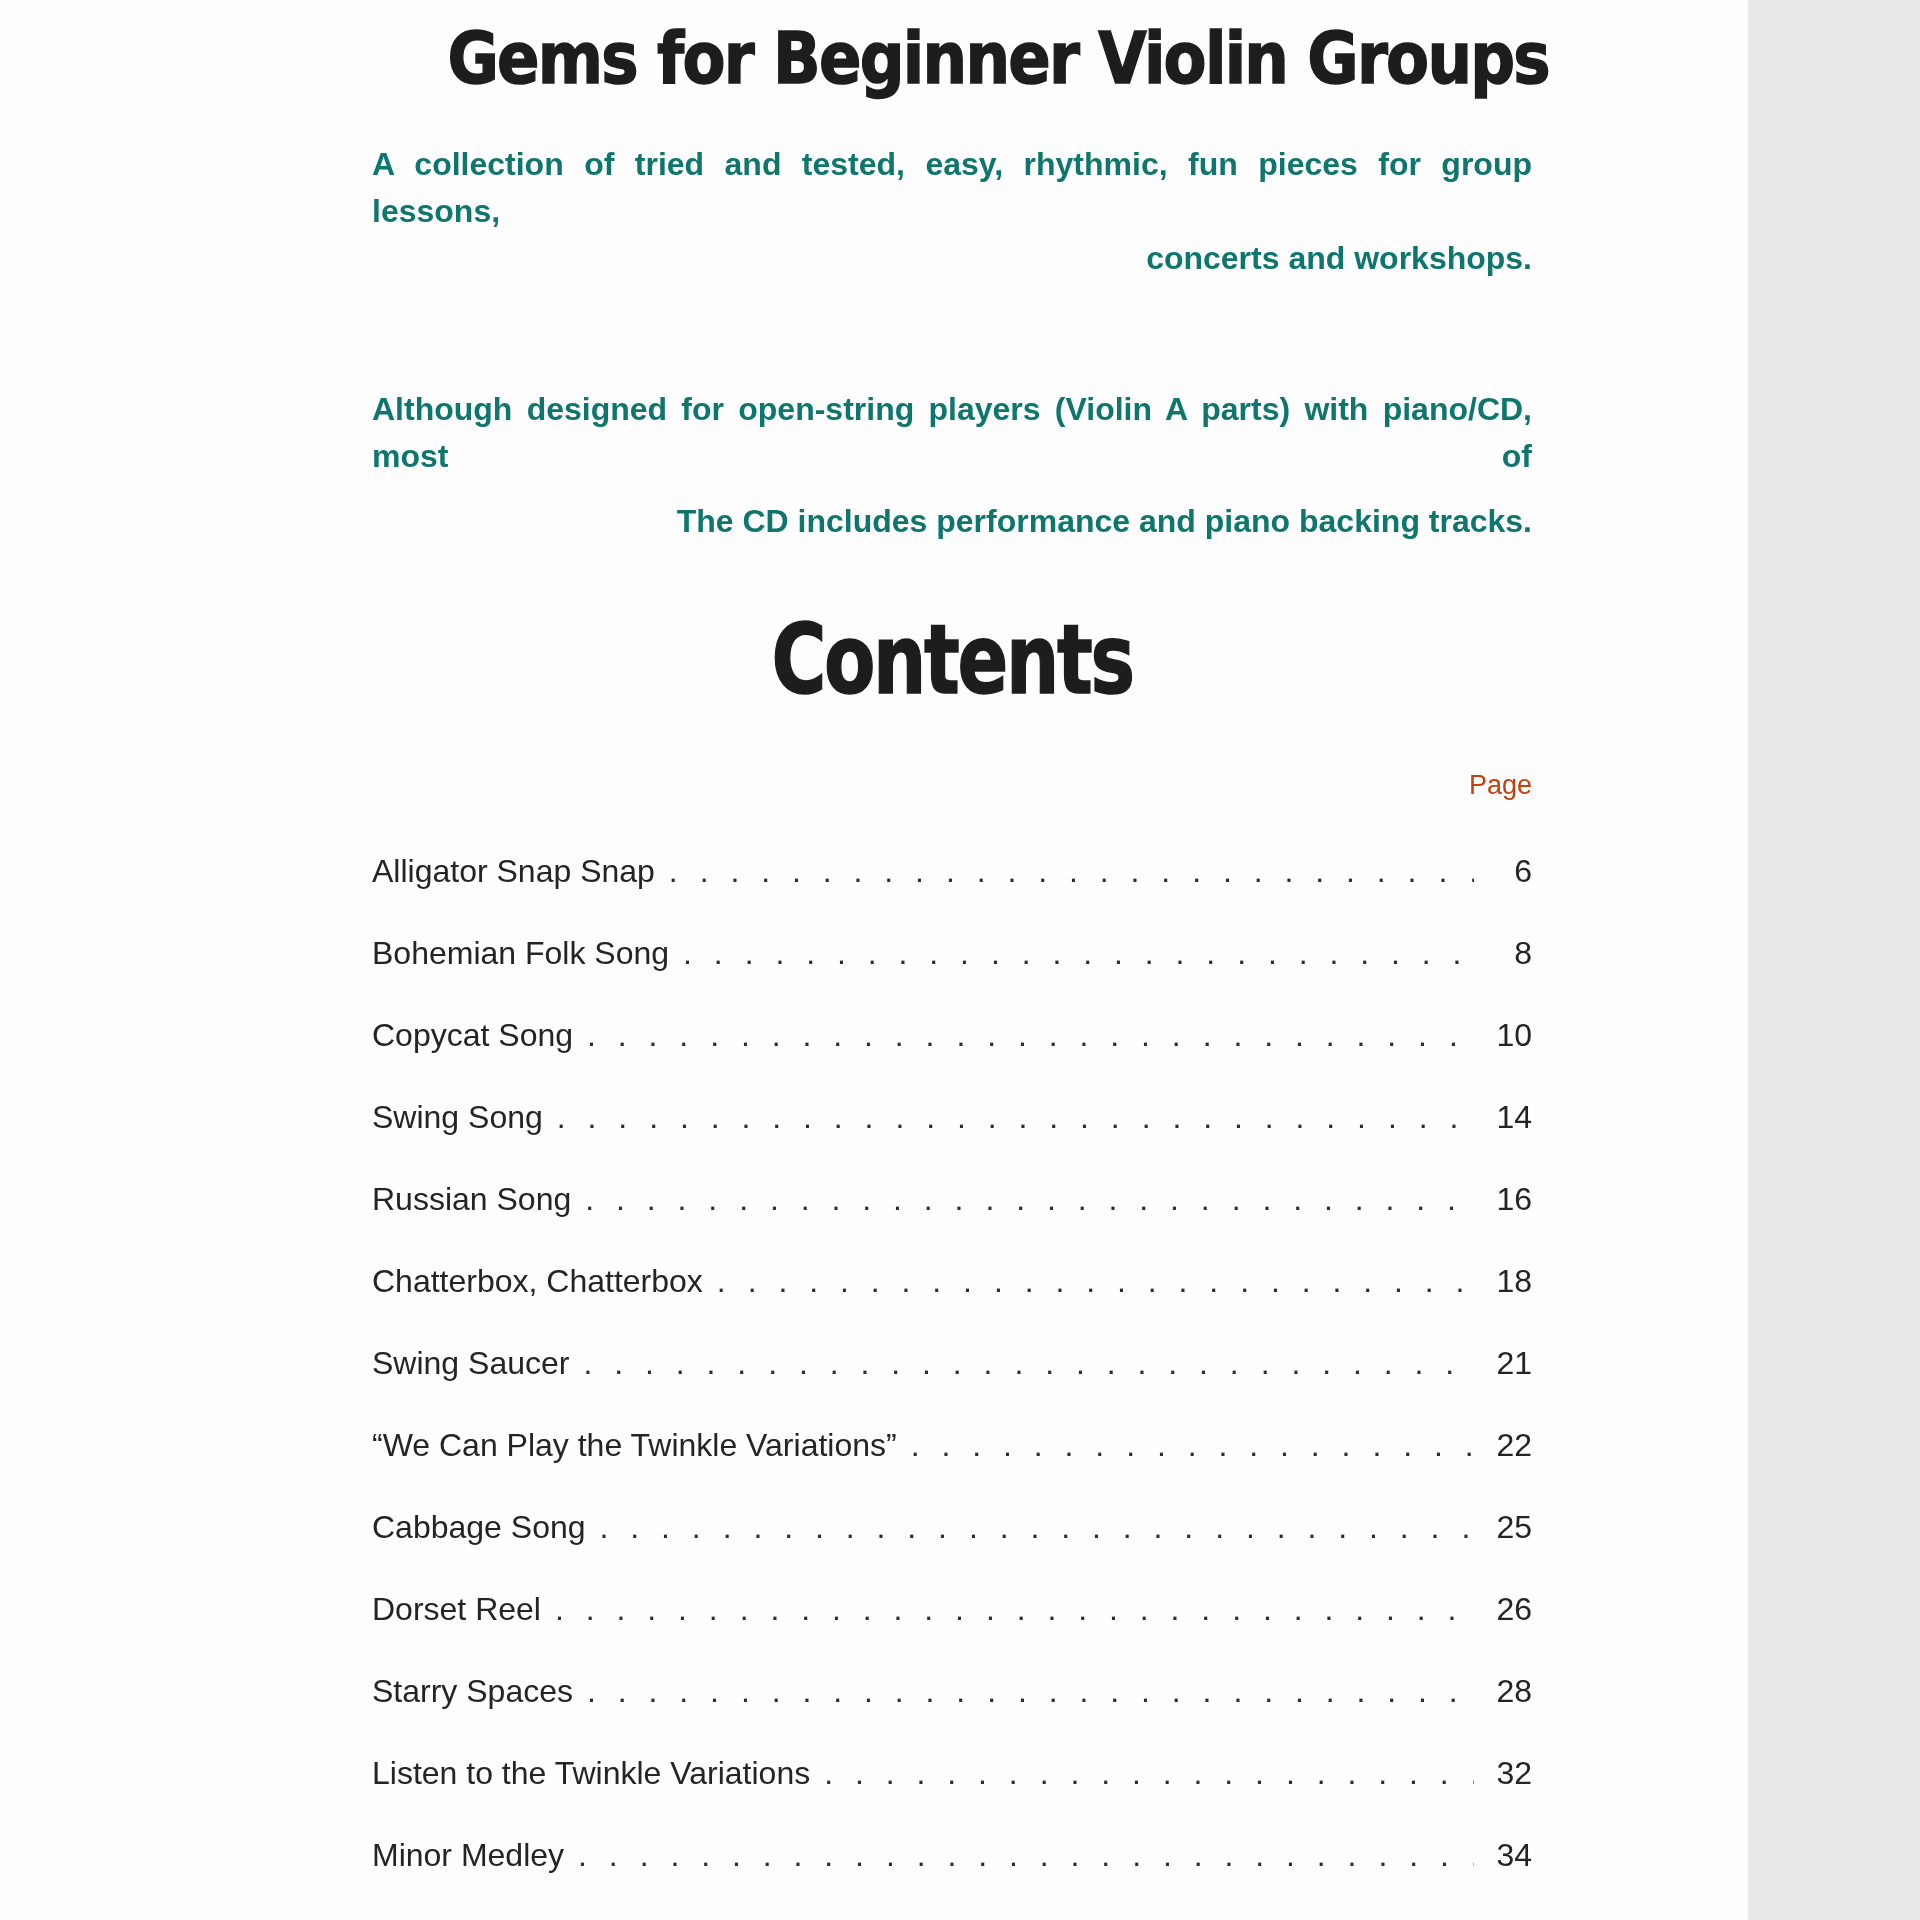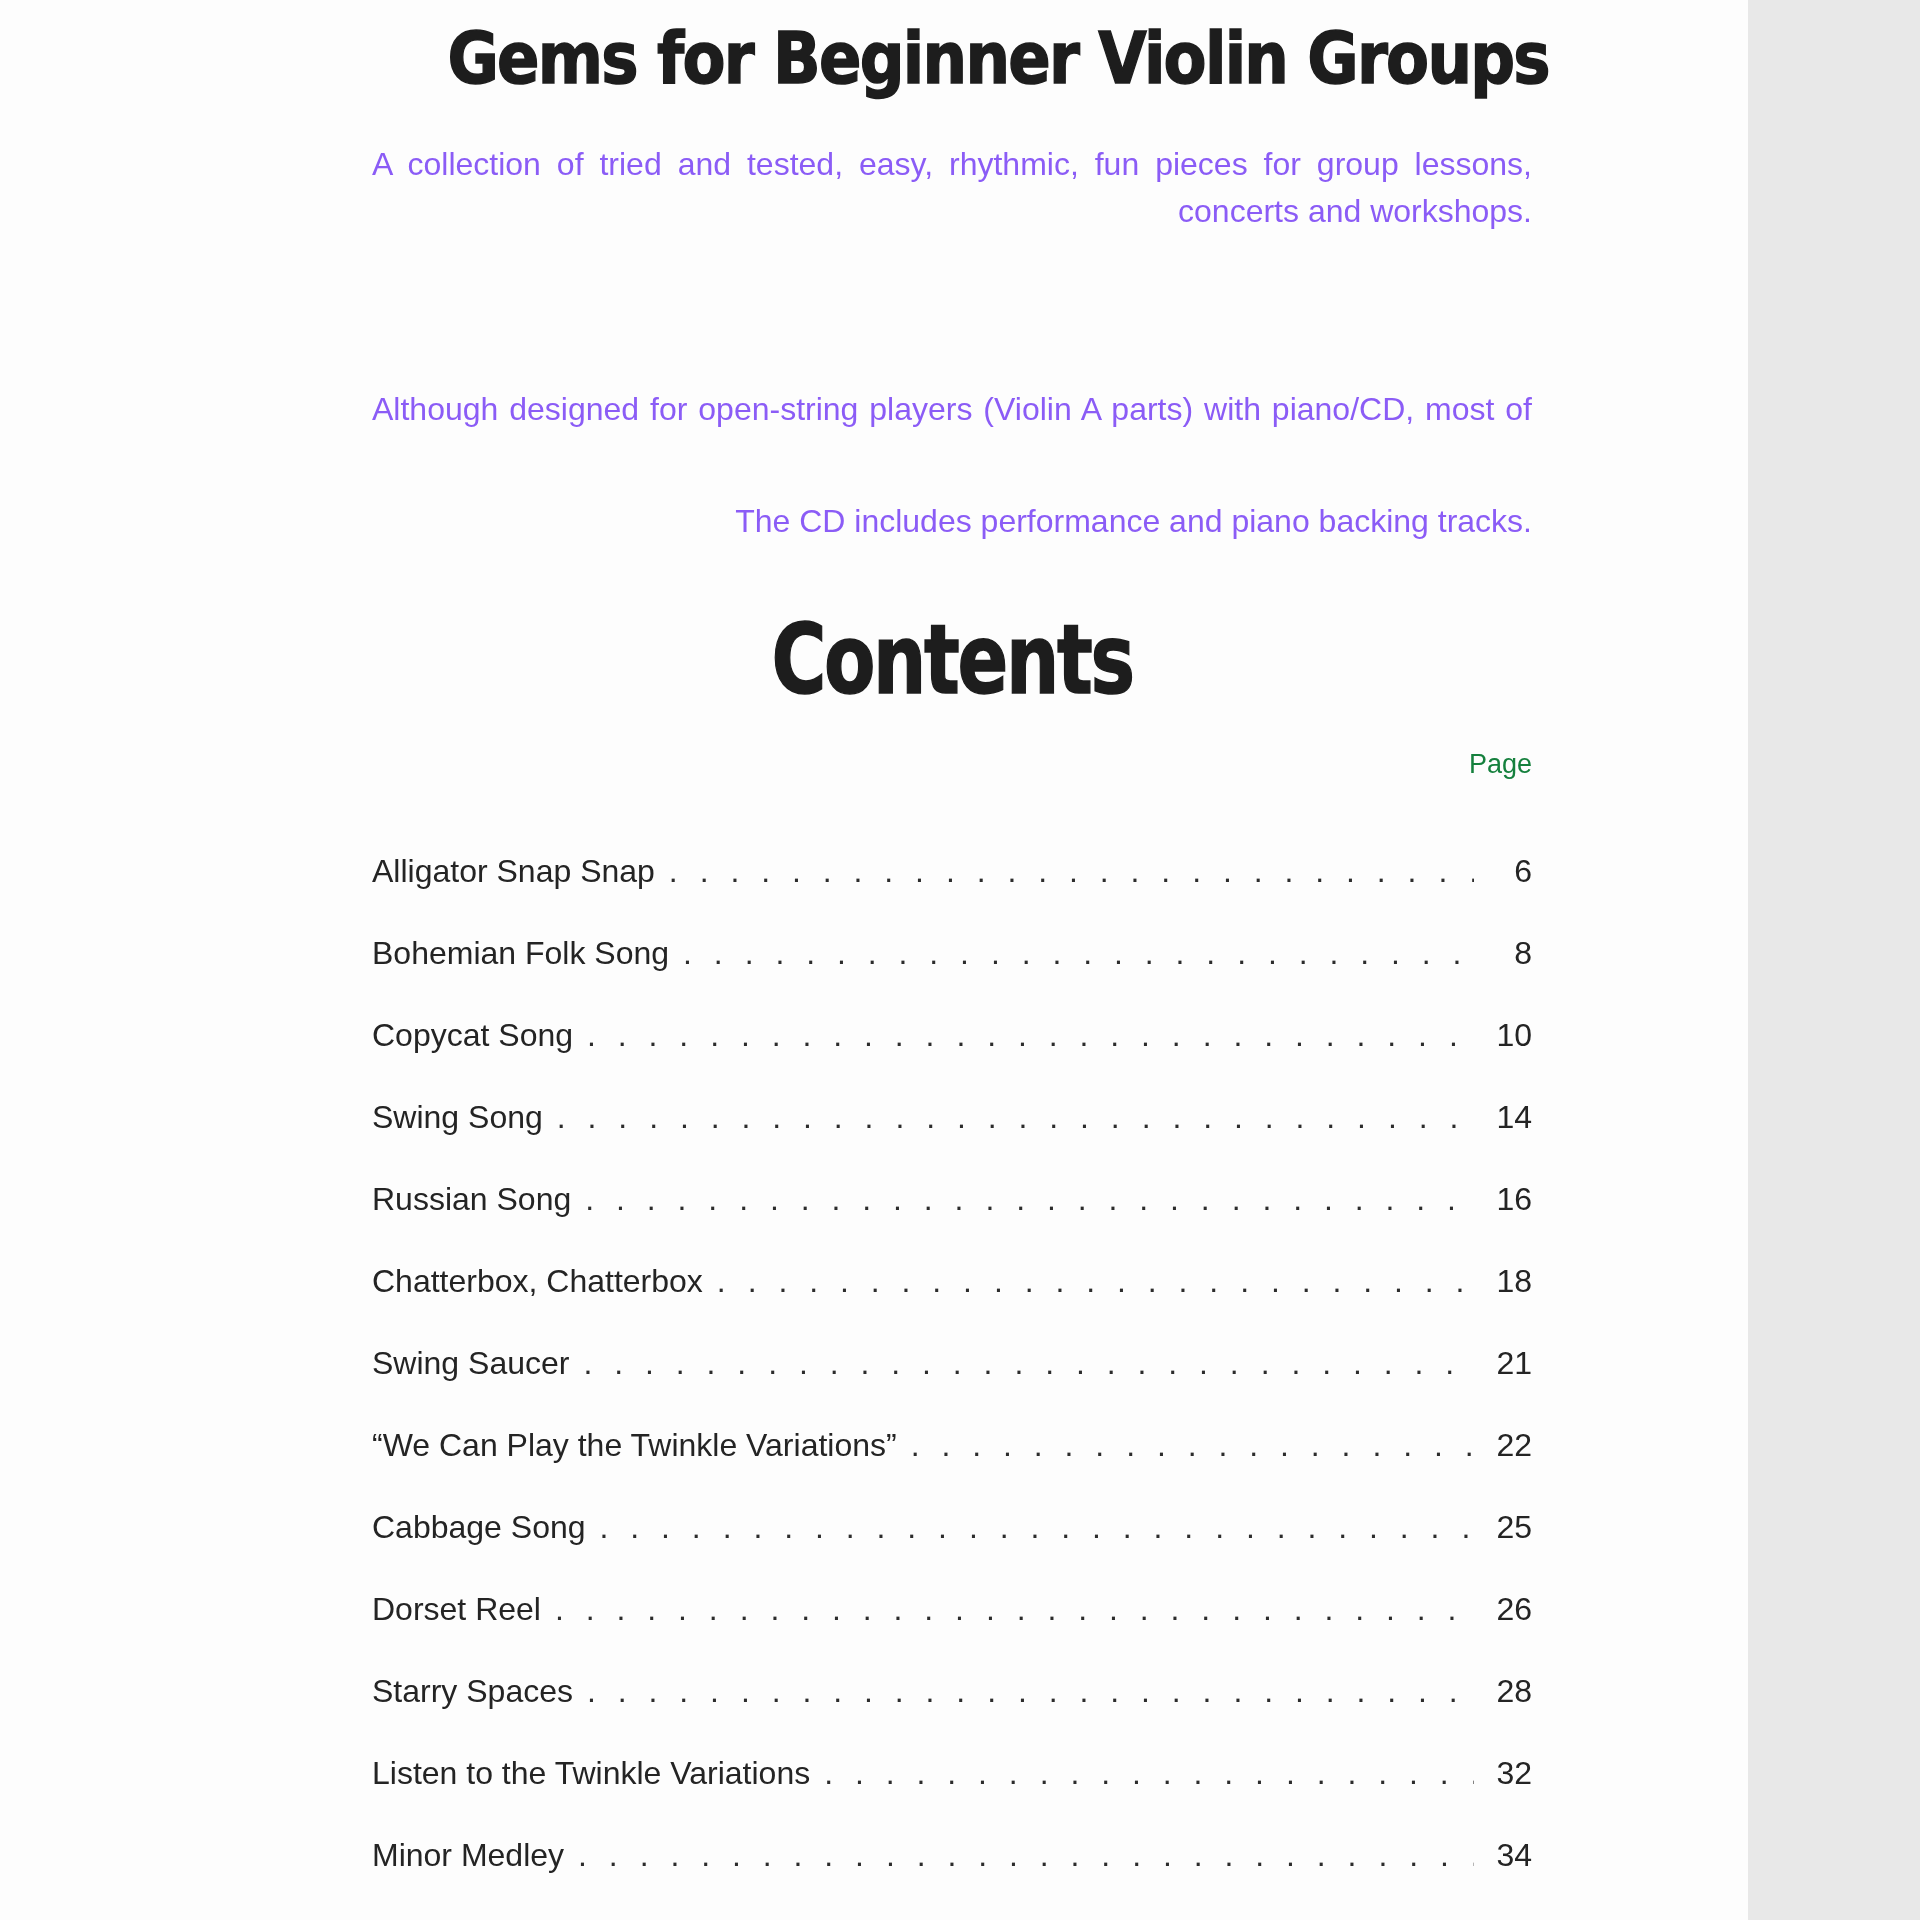--- a/index.html
+++ b/index.html
@@ -47,43 +47,44 @@
     text-align: center;
     transform: scaleX(0.78);
     transform-origin: 50% 0;
   }
   .para {
     position: absolute;
     left: 372px;
     width: 1160px;
     font-size: 32px;
     line-height: 47px;
-    color: #8b5cf6;
+    color: #0f766e;
+    font-weight: bold;
   }
   .para .jline {
     text-align: justify;
     text-align-last: justify;
     white-space: normal;
     overflow: visible;
   }
   .para .line {
     text-align: right;
   }
   .p1 { top: 141px; }
   .p2 { top: 263px; }
   .p3 { top: 386px; }
   .p4 { top: 498px; }
   .page-col-label {
     position: absolute;
-    top: 749px;
+    top: 770px;
     left: 372px;
     width: 1160px;
     text-align: right;
     font-size: 27px;
-    color: #15803d;
+    color: #c2410c;
   }
   .toc {
     position: absolute;
     top: 830px;
     left: 372px;
     width: 1160px;
     font-size: 32px;
     color: #242424;
   }
   .toc-row {

